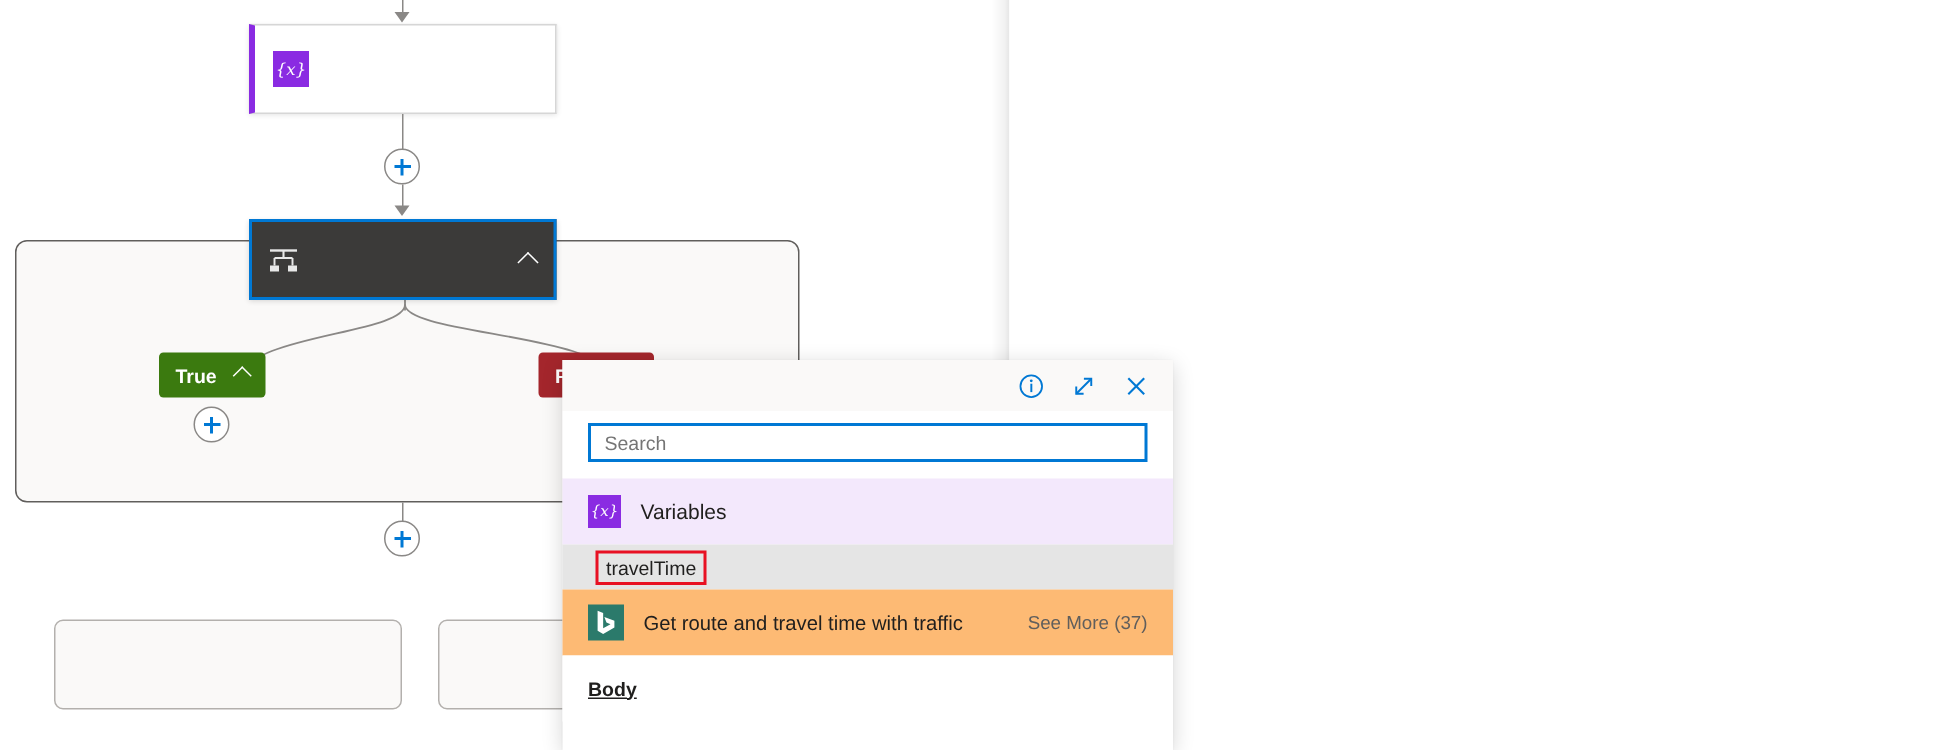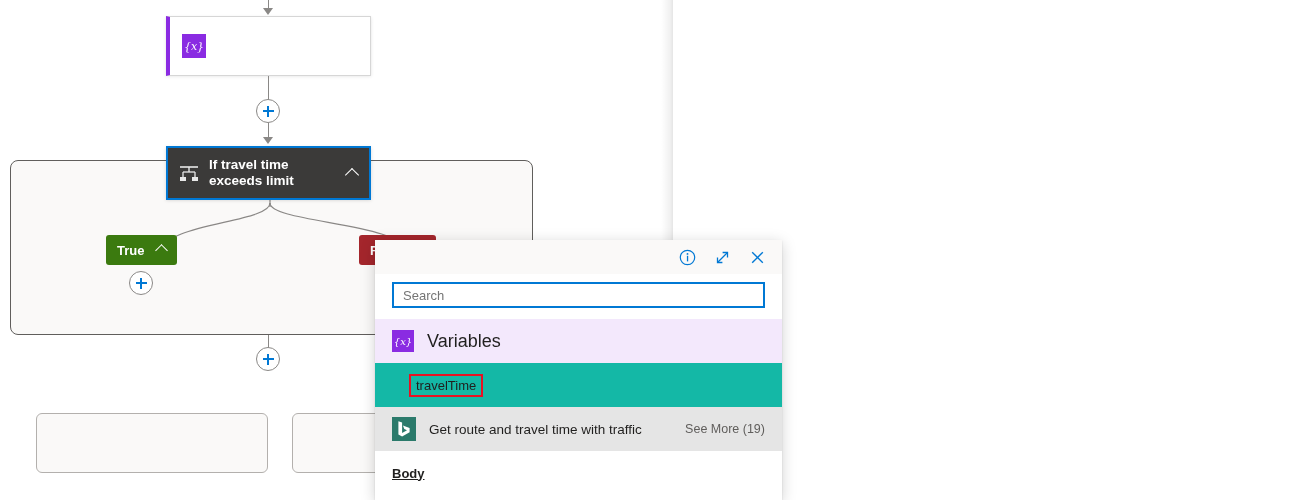--- a/index.html
+++ b/index.html
@@ -72,24 +72,24 @@
     padding-right:16px;gap:18px;background:#faf9f8;}
   .fly-ic{cursor:pointer;color:#0078d4;display:flex;align-items:center;justify-content:center;}
   #fly-searchwrap{padding:8px 17px 11px 17px;background:#fff;}
   #fly-search{width:100%;height:26px;border:2px solid #0078d4;box-sizing:border-box;
     font-size:13px;color:#605e5c;padding:0 9px;font-family:"Liberation Sans",sans-serif;outline:none;}
   .fly-row{height:44px;display:flex;align-items:center;padding-left:17px;cursor:pointer;}
   #row-variables{background:#f3e8fc;}
   #row-variables .glyphbox{width:22px;height:22px;background:#8a2be2;display:flex;
     align-items:center;justify-content:center;color:#fff;font-size:10px;
     font-family:"DejaVu Serif",serif;font-style:italic;}
-  #row-variables .t{margin-left:13px;font-size:18px;color:#201f1e;}
-  #row-traveltime{height:44px;display:flex;align-items:center;padding-left:34px;background:#14b8a6;cursor:pointer;}
+  #row-variables .t{margin-left:13px;font-size:14px;color:#201f1e;}
+  #row-traveltime{height:30px;display:flex;align-items:center;padding-left:22px;background:#e5e5e5;cursor:pointer;}
   #tt-chip{border:2px solid #e81123;padding:2px 5px;font-size:13px;color:#201f1e;font-weight:400;}
-  #row-getroute{height:44px;display:flex;align-items:center;padding:0 17px;background:#e5e5e5;cursor:pointer;}
+  #row-getroute{height:44px;display:flex;align-items:center;padding:0 17px;background:#fdba74;cursor:pointer;}
   #row-getroute .bing{width:24px;height:24px;background:#2b7a6b;display:flex;align-items:center;
     justify-content:center;flex:0 0 24px;}
   #row-getroute .t{margin-left:13px;font-size:13.5px;color:#201f1e;}
   #row-getroute .more{margin-left:auto;font-size:12.5px;color:#605e5c;cursor:pointer;}
   #row-body{height:44px;display:flex;align-items:center;padding-left:17px;background:#fff;cursor:pointer;}
   #row-body .t{font-size:13px;color:#201f1e;font-weight:700;text-decoration:underline;}
 </style>
 </head>
 <body>
 
@@ -134,21 +134,20 @@
   <div class="abs" id="node-condition">
     <svg width="22" height="22" viewBox="0 0 22 22">
       <line x1="2" y1="5" x2="20" y2="5" stroke="#e8e8e8" stroke-width="1.6"></line>
       <line x1="11" y1="5" x2="11" y2="10" stroke="#e8e8e8" stroke-width="1.4"></line>
       <line x1="5" y1="10" x2="17" y2="10" stroke="#e8e8e8" stroke-width="1.3"></line>
       <line x1="5" y1="10" x2="5" y2="15" stroke="#e8e8e8" stroke-width="1.3"></line>
       <line x1="17" y1="10" x2="17" y2="15" stroke="#e8e8e8" stroke-width="1.3"></line>
       <rect x="2" y="15" width="6" height="4" fill="#e8e8e8"></rect>
       <rect x="14" y="15" width="6" height="4" fill="#e8e8e8"></rect>
     </svg>
-    <div class="title">If travel time exceeds limit</div>
     <span class="chev-up" style="position:absolute;right:12px;top:22px;"></span>
   </div>
 
   <div class="abs vline" style="left:268px;top:335px;height:13px;"></div>
   <div class="abs plusbtn" style="left:256px;top:347px;"></div>
 
   <div class="abs" id="canvas-shadow"></div>
 </div>
 
 <div class="abs" id="panel">
@@ -210,19 +209,19 @@
     <span id="tt-chip">travelTime</span>
   </div>
 
   <div id="row-getroute">
     <span class="bing">
       <svg width="16" height="18" viewBox="0 0 16 18">
         <path d="M2.4,1.2 L6.1,2.6 L6.1,12.9 L11.0,10.2 L8.3,9.0 L6.9,5.4 L13.6,7.9 L13.6,12.3 L6.1,16.6 L2.4,14.5 Z" fill="#ffffff"></path>
       </svg>
     </span>
     <span class="t">Get route and travel time with traffic</span>
-    <span class="more">See More (19)</span>
+    <span class="more">See More (37)</span>
   </div>
 
   <div id="row-body">
     <span class="t">Body</span>
   </div>
 </div>
 
 </body></html>

